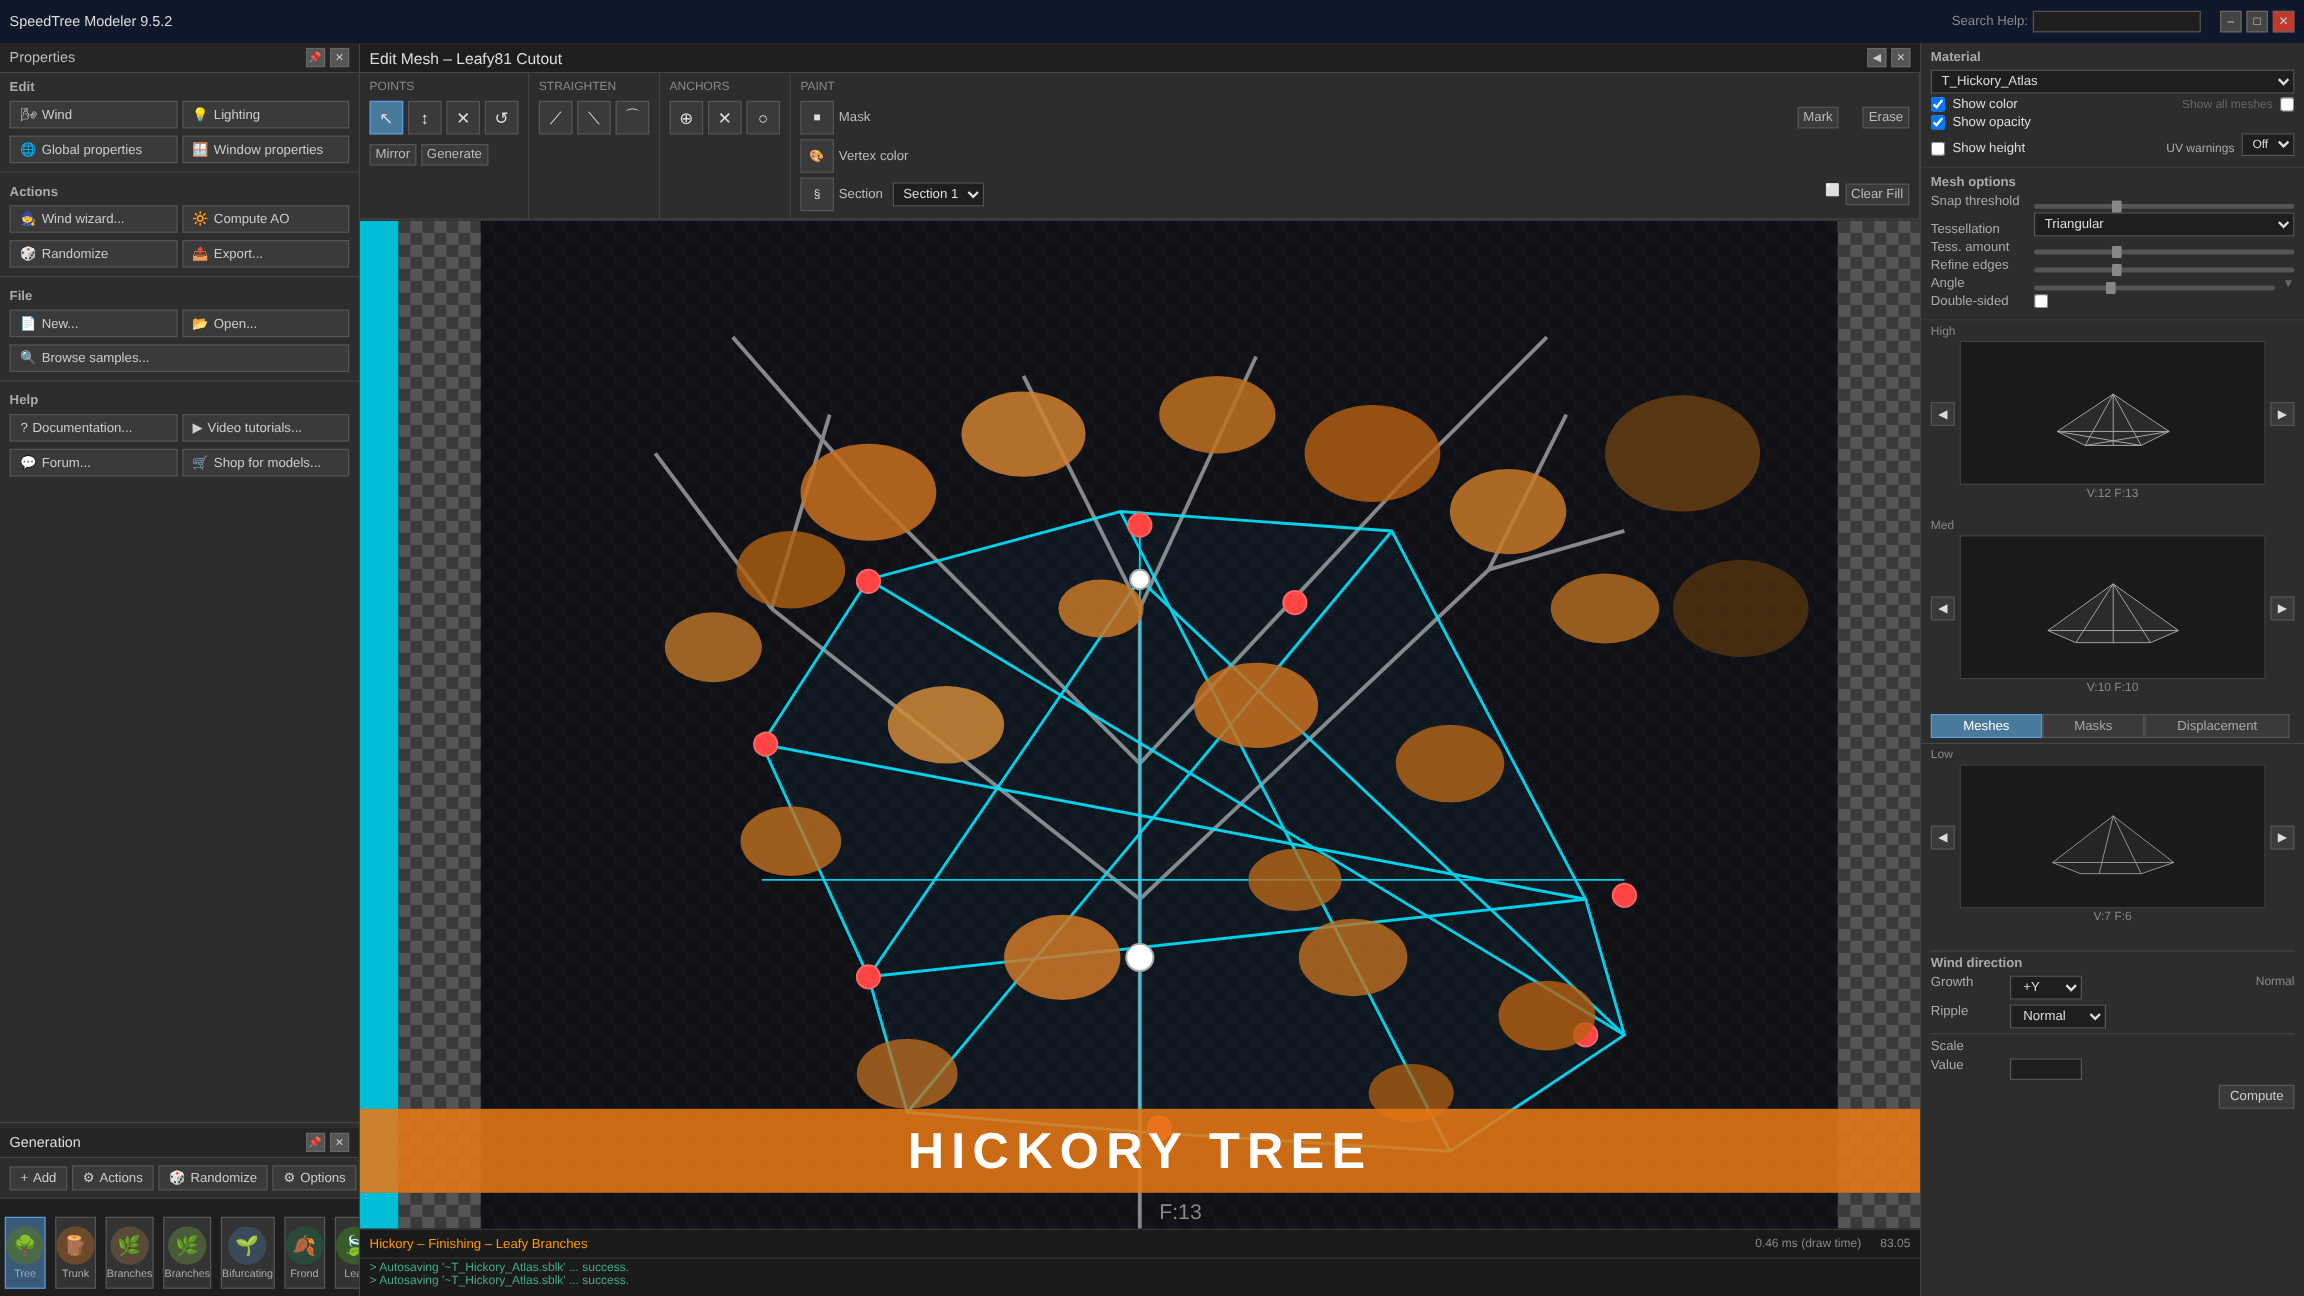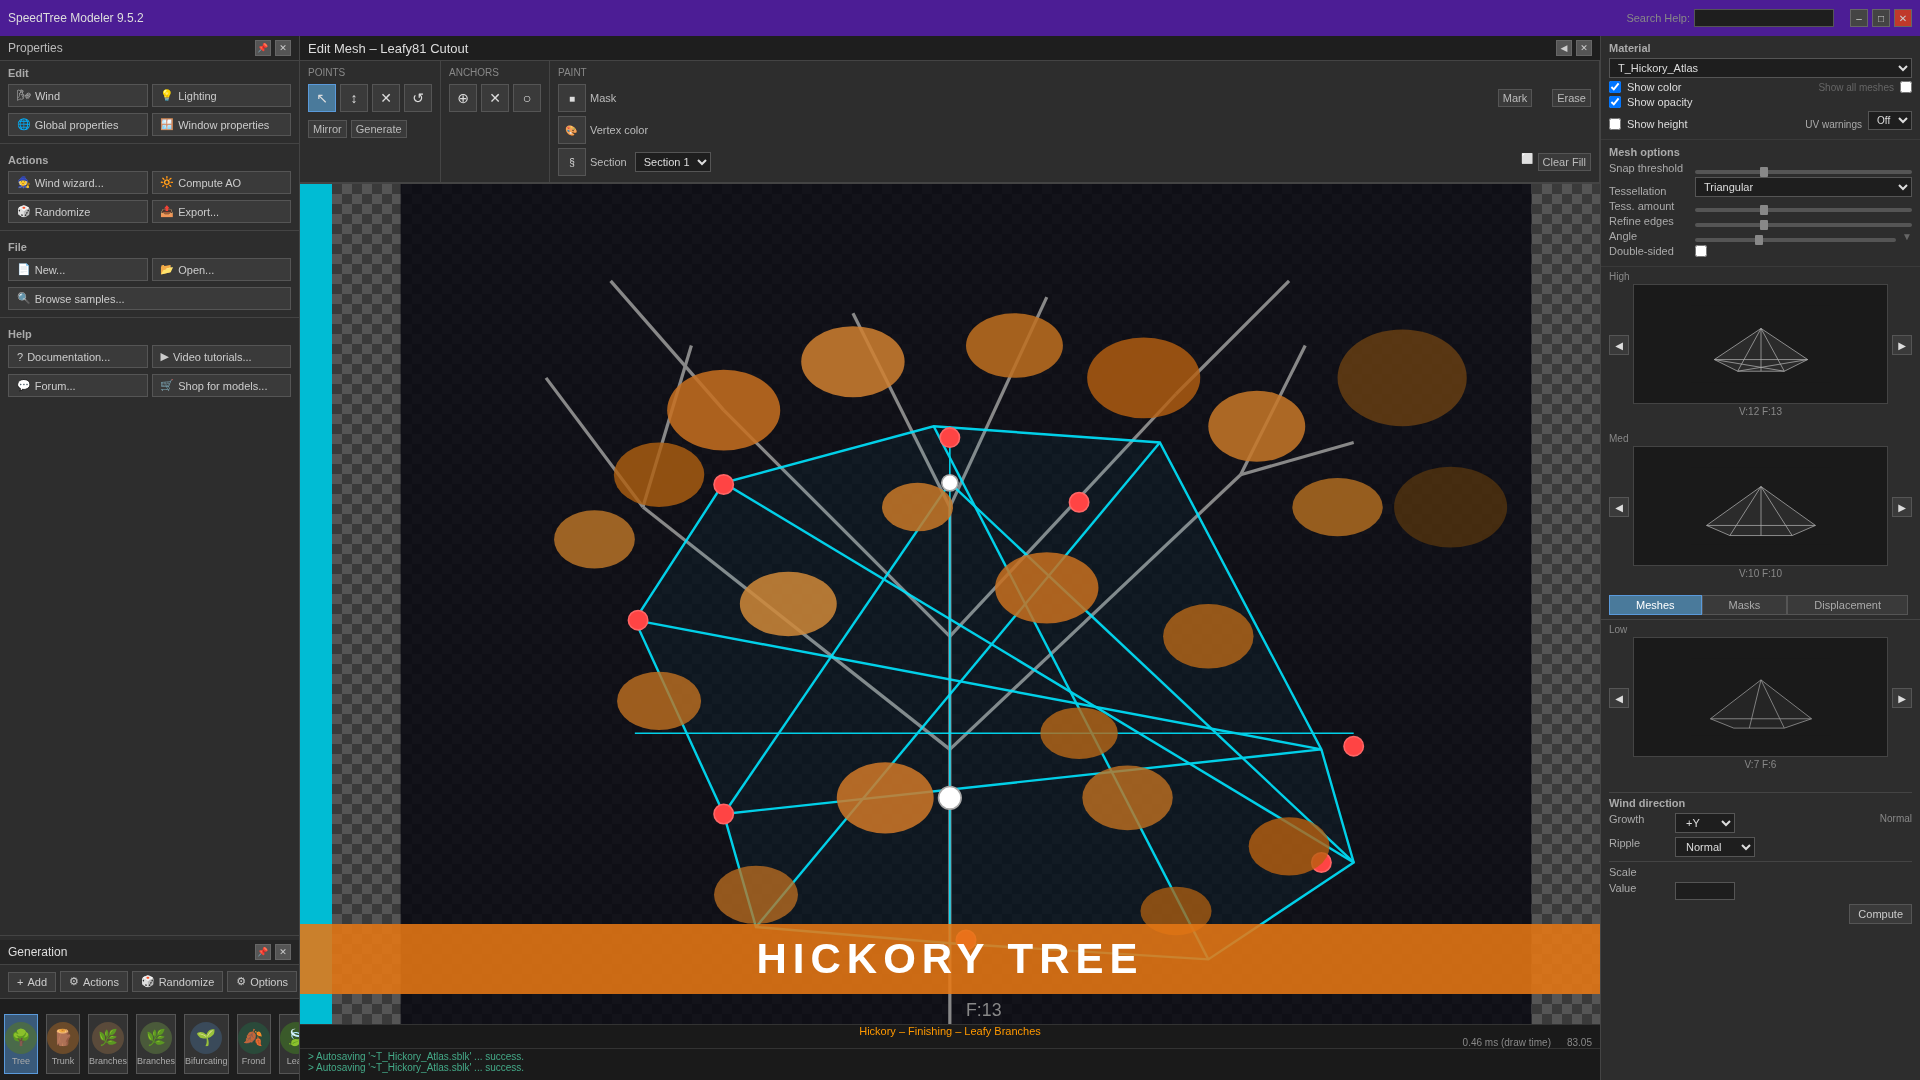--- a/index.html
+++ b/index.html
@@ -1,19 +1,19 @@
 <!DOCTYPE html>
 <html><head>
   <meta charset="utf-8">
   <style>
     * { margin: 0; padding: 0; box-sizing: border-box; }
     body { width: 1920px; height: 1080px; overflow: hidden; background: #2b2b2b; font-family: 'Segoe UI', Arial, sans-serif; font-size: 12px; color: #ddd; }
 
     
-    #titlebar { background: #4c1d95; height: 28px; display: flex; align-items: center; padding: 18px 8px; justify-content: space-between; }
+    #titlebar { background: #0f172a; height: 28px; display: flex; align-items: center; padding: 18px 8px; justify-content: space-between; }
     #titlebar .win-controls { display: flex; gap: 4px; }
     #titlebar .win-btn { width: 18px; height: 18px; background: #444; border: 1px solid #666; display: flex; align-items: center; justify-content: center; cursor: pointer; font-size: 10px; color: #ccc; }
     #titlebar .win-btn.close { background: #c0392b; }
 
     
     #main { display: flex; height: calc(1080px - 28px); }
 
     
     #left-panel { width: 300px; background: #2d2d2d; border-right: 1px solid #444; display: flex; flex-direction: column; flex-shrink: 0; }
     #left-panel .panel-header { background: #252525; padding: 4px 8px; display: flex; align-items: center; justify-content: space-between; border-bottom: 1px solid #444; }
@@ -50,21 +50,21 @@
 
     
     #cyan-strip { position: absolute; left: 0; top: 0; width: 32px; height: 100%; background: #00bcd4; }
 
     
     #bottom-bar { height: 80px; background: #1e1e1e; border-top: 1px solid #444; display: flex; align-items: center; padding: 0 8px; gap: 8px; overflow: hidden; }
     .node-btn { width: 50px; height: 60px; background: #333; border: 1px solid #555; display: flex; flex-direction: column; align-items: center; justify-content: center; gap: 2px; font-size: 9px; color: #aaa; cursor: pointer; }
     .node-icon { width: 32px; height: 32px; border-radius: 50%; background: #555; display: flex; align-items: center; justify-content: center; font-size: 16px; }
 
     
-    #status-bar { height: 24px; background: #1a1a1a; display: flex; align-items: center; padding: 0 8px; gap: 0; border-top: 1px solid #333; font-size: 10px; color: #888; flex-direction: column; }
+    #status-bar { height: 24px; background: #1a1a1a; display: flex; align-items: center; padding: 0 8px; gap: 0; border-top: 1px solid #333; font-size: 10px; color: #888; }
     .status-left { color: #f90; font-size: 11px; }
     .status-right { margin-left: auto; display: flex; gap: 16px; color: #888; font-size: 10px; }
     #gen-header { background: #252525; padding: 4px 8px; display: flex; align-items: center; justify-content: space-between; border-bottom: 1px solid #444; }
     #gen-toolbar { display: flex; gap: 4px; padding: 6px 8px; align-items: center; }
     .gen-btn { background: #3a3a3a; border: 1px solid #555; padding: 3px 8px; font-size: 11px; color: #ccc; cursor: pointer; display: flex; align-items: center; gap: 4px; }
 
     
     #right-panel { width: 320px; background: #2d2d2d; border-left: 1px solid #444; display: flex; flex-direction: column; flex-shrink: 0; overflow-y: auto; }
 
     
@@ -307,20 +307,28 @@
             <div class="tool-btn" title="Move">↕</div>
             <div class="tool-btn" title="Delete">✕</div>
             <div class="tool-btn" title="Reset">↺</div>
           </div>
           <div class="toolbar-row" style="margin-top:4px;">
             <button class="tb-label">Mirror</button>
             <button class="tb-label">Generate</button>
           </div>
         </div>
 
+        <div class="toolbar-section">
+          <div class="toolbar-section-title">Straighten</div>
+          <div class="sub-toolbar">
+            <div class="tool-btn">⟋</div>
+            <div class="tool-btn">⟍</div>
+            <div class="tool-btn">⌒</div>
+          </div>
+        </div>
 
         <div class="toolbar-section">
           <div class="toolbar-section-title">Anchors</div>
           <div class="sub-toolbar">
             <div class="tool-btn">⊕</div>
             <div class="tool-btn">✕</div>
             <div class="tool-btn">○</div>
           </div>
         </div>
 

